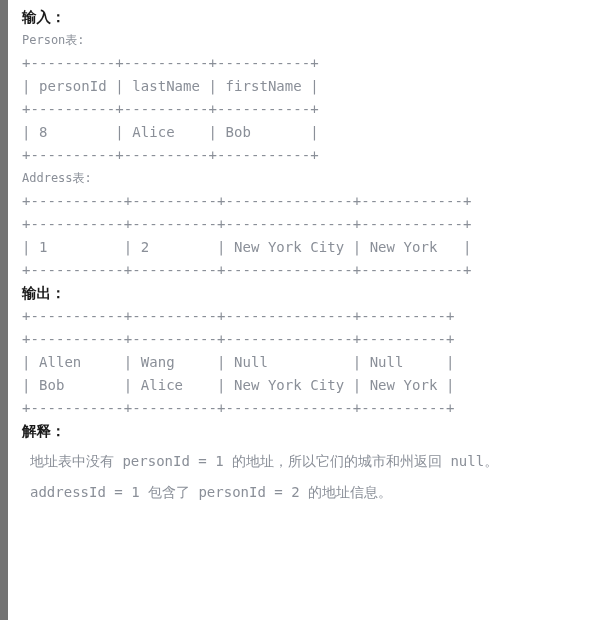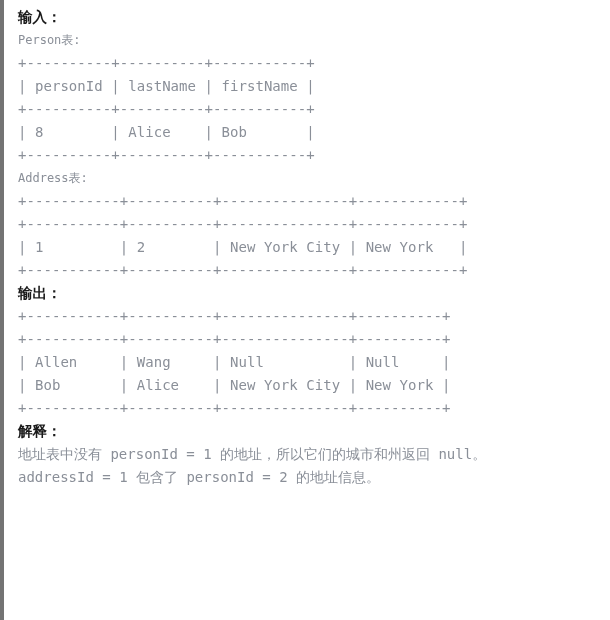--- a/index.html
+++ b/index.html
@@ -10,21 +10,21 @@
   body {
     width: 610px;
     height: 620px;
     font-family: "Liberation Sans", sans-serif;
     overflow: hidden;
   }
   .blockquote {
     box-sizing: border-box;
     width: 610px;
     min-height: 620px;
-    border-left: 4px solid #737373;
+    border-left: 8px solid #737373;
     padding: 6px 0 6px 14px;
     background: #ffffff;
   }
   .section-title {
     font-family: "Liberation Sans", sans-serif;
     font-weight: bold;
     font-size: 14.5px;
     color: #1a1a1a;
     line-height: 22px;
     margin: 0 0 1px 0;
@@ -46,21 +46,21 @@
     color: #8a8f98;
     white-space: pre;
     margin: 0;
   }
   .explain-block {
     font-family: "DejaVu Sans Mono", "Liberation Mono", monospace;
     font-size: 14px;
     line-height: 23px;
     color: #8a8f98;
     white-space: pre-wrap;
-    margin: 0;
+    margin: 8px;
   }
 </style>
 </head>
 <body>
 
 <div class="blockquote">
 
   <div>
     <div class="section-title">输入：</div>
 

